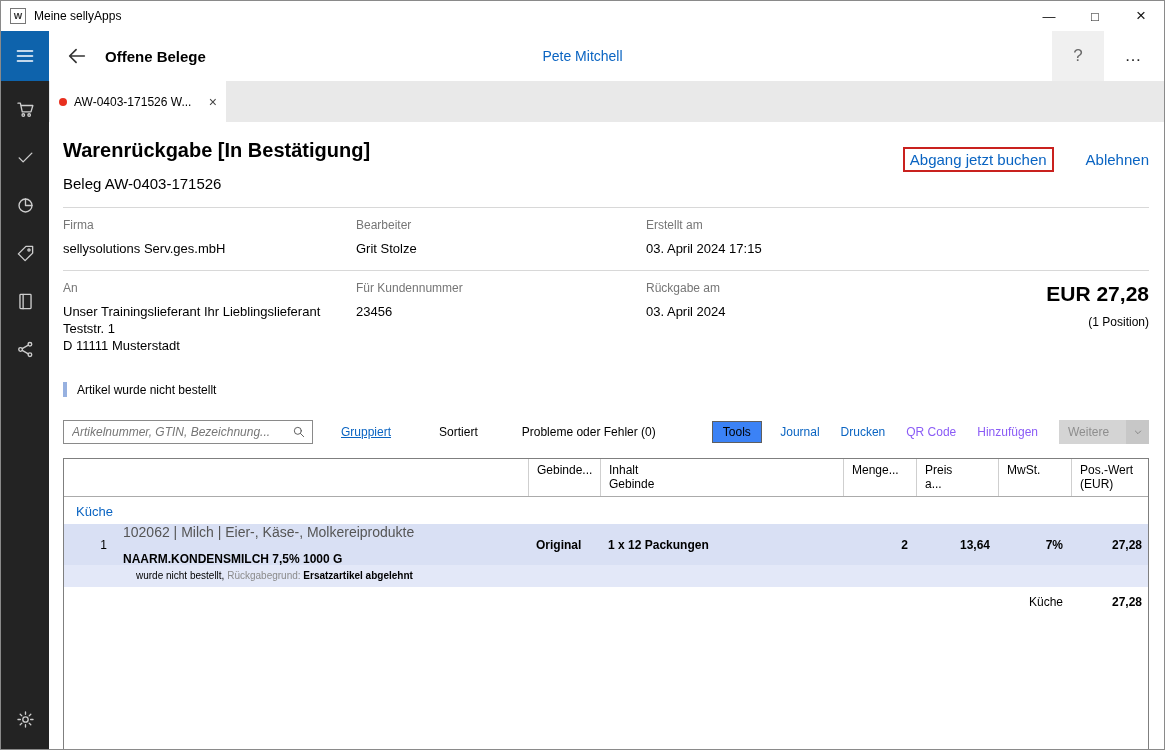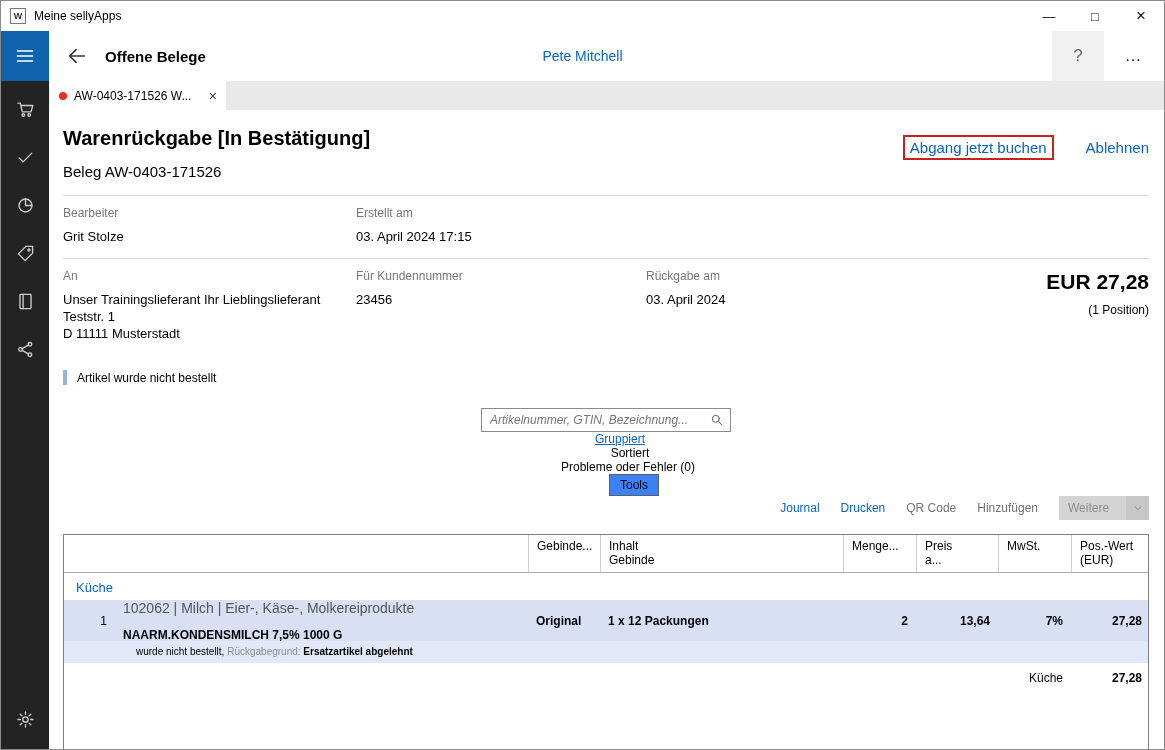--- a/index.html
+++ b/index.html
@@ -34,21 +34,21 @@
   
   .sidebar { position:absolute; left:0; top:80px; bottom:0; width:48px; background:#232323;
     display:flex; flex-direction:column; align-items:center; padding-top:4px; }
   .side-icon { width:48px; height:48px; display:flex; align-items:center; justify-content:center; }
   .icn { width:19px; height:19px; }
   .icn * { fill:none; stroke:#cdcdcd; stroke-width:1.7; stroke-linecap:round; stroke-linejoin:round; }
   .sidebar-bottom { margin-top:auto; margin-bottom:6px; }
 
   
   .main { position:absolute; left:48px; top:80px; right:0; bottom:0; background:#fff; }
-  .tabbar { height:29px; background:#e9e9e9; display:flex; align-items:stretch; }
+  .tabbar { height:41px; background:#e9e9e9; display:flex; align-items:stretch; }
   .tab { background:#fff; margin-left:1px; width:176px; display:flex; align-items:center; padding:0 9px; gap:7px; font-size:12px; }
   .tab-dot { width:8px; height:8px; border-radius:50%; background:#e8301f; flex:none; }
   .tab-label { white-space:nowrap; overflow:hidden; }
   .tab-close { margin-left:auto; color:#444; font-size:14px; }
 
   .content { padding:0 15px 0 14px; }
 
   .doc-head { position:relative; margin-top:17px; }
   .doc-title { font-size:20px; font-weight:bold; margin:0; }
   .doc-sub { font-size:15px; margin-top:13px; }
@@ -64,33 +64,33 @@
   .fieldvalue { font-size:13px; color:#000; line-height:17px; }
   .total-cell { text-align:right; }
   .total-amount { font-size:21px; font-weight:bold; margin-top:1px; }
   .total-pos { font-size:12px; margin-top:9px; }
 
   .note-row { display:flex; align-items:center; margin-top:15px; }
   .note-bar { width:4px; height:15px; background:#97b1e0; }
   .note-text { font-size:12px; margin-left:10px; }
 
   
-  .toolbar { margin-top:23px; display:flex; align-items:center; font-size:12px;flex-direction:column; }
+  .toolbar { margin-top:23px; display:flex; align-items:center; font-size:12px; }
   .searchbox { width:250px; height:24px; border:1px solid #8a8a8a; display:flex; align-items:center; padding:0 6px; background:#fff; }
   .searchbox input { border:none; outline:none; flex:1; font-size:12px; font-family:inherit; min-width:0; }
   .searchbox input::placeholder { font-style:italic; color:#767676; }
   .search-glyph { width:14px; height:14px; flex:none; }
   .search-glyph * { fill:none; stroke:#555; stroke-width:1.6; stroke-linecap:round; }
   .tb-grouped { margin-left:28px; color:#0a64c2; text-decoration:underline; cursor:pointer; }
   .tb-sorted { margin-left:48px; cursor:pointer; }
   .tb-problems { margin-left:44px; cursor:pointer; }
   .tb-tools { margin-left:56px; border:1px solid #5f5f5f; background:#3b82f6; padding:3px 10px; cursor:pointer; }
   .tb-right { margin-left:auto; display:flex; align-items:center; gap:21px; }
   .tb-journal, .tb-print { color:#0a64c2; cursor:pointer; }
-  .tb-disabled { color:#737373; }
+  .tb-disabled { color:#8b5cf6; }
   .tb-more { width:90px; height:24px; background:#d4d4d4; color:#8e8e8e; display:flex; align-items:center; padding:0; cursor:default; }
   .tb-more-label { flex:1; padding-left:9px; }
   .tb-more-chev { width:23px; height:24px; background:#c7c7c7; display:flex; align-items:center; justify-content:center; }
   .chev { width:10px; height:10px; }
   .chev * { fill:none; stroke:#666; stroke-width:1.6; }
 
   
   .table { margin-top:14px; border:1px solid #7f7f7f; height:348px; display:flex; flex-direction:column; font-size:12px; background:#fff; }
   .trow { display:grid; grid-template-columns:54px 410px 72px 243px 73px 82px 73px 1fr; }
   .thead { height:38px; border-bottom:1px solid #ababab; flex:none; }
@@ -207,20 +207,24 @@
       <div class="doc-actions">
         <span class="action-book">Abgang jetzt buchen</span>
         <span class="action-reject">Ablehnen</span>
       </div>
     </div>
 
     <div class="divider div1"></div>
 
     <div class="fields">
       <div>
+        <div class="fieldlabel">Firma</div>
+        <div class="fieldvalue">sellysolutions Serv.ges.mbH</div>
+      </div>
+      <div>
         <div class="fieldlabel">Bearbeiter</div>
         <div class="fieldvalue">Grit Stolze</div>
       </div>
       <div>
         <div class="fieldlabel">Erstellt am</div>
         <div class="fieldvalue">03. April 2024 17:15</div>
       </div>
       <div></div>
     </div>
 

